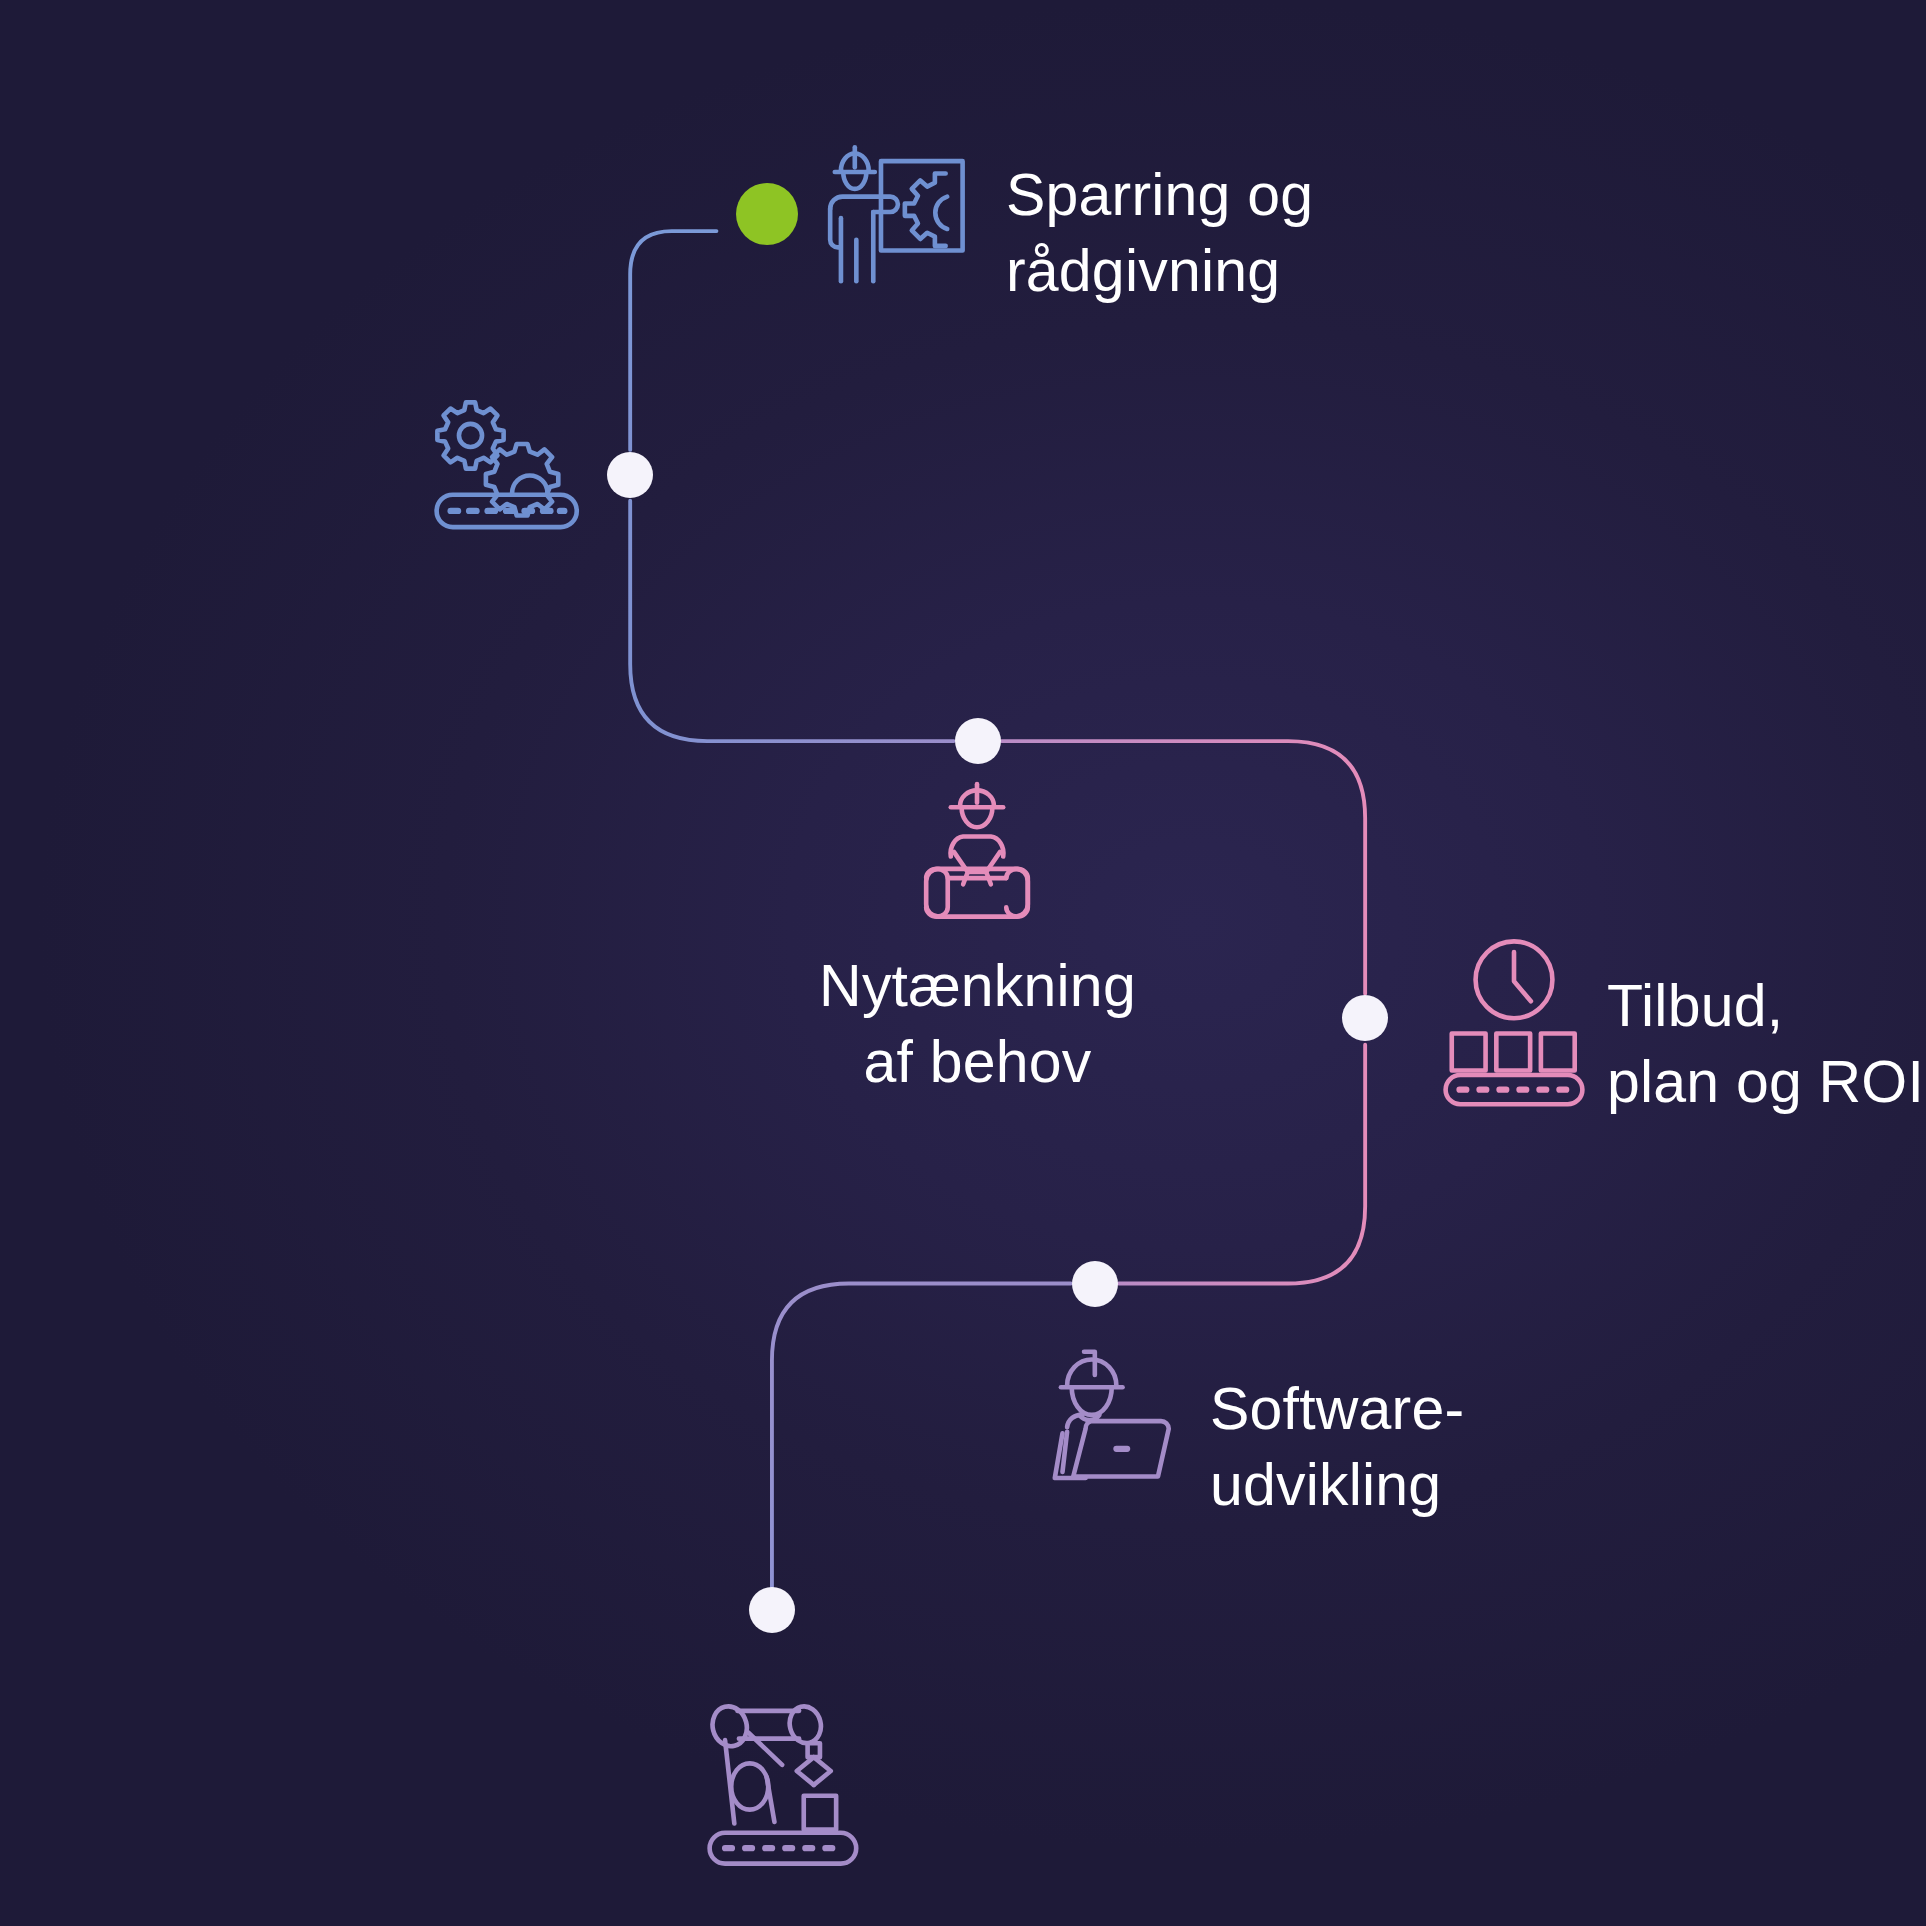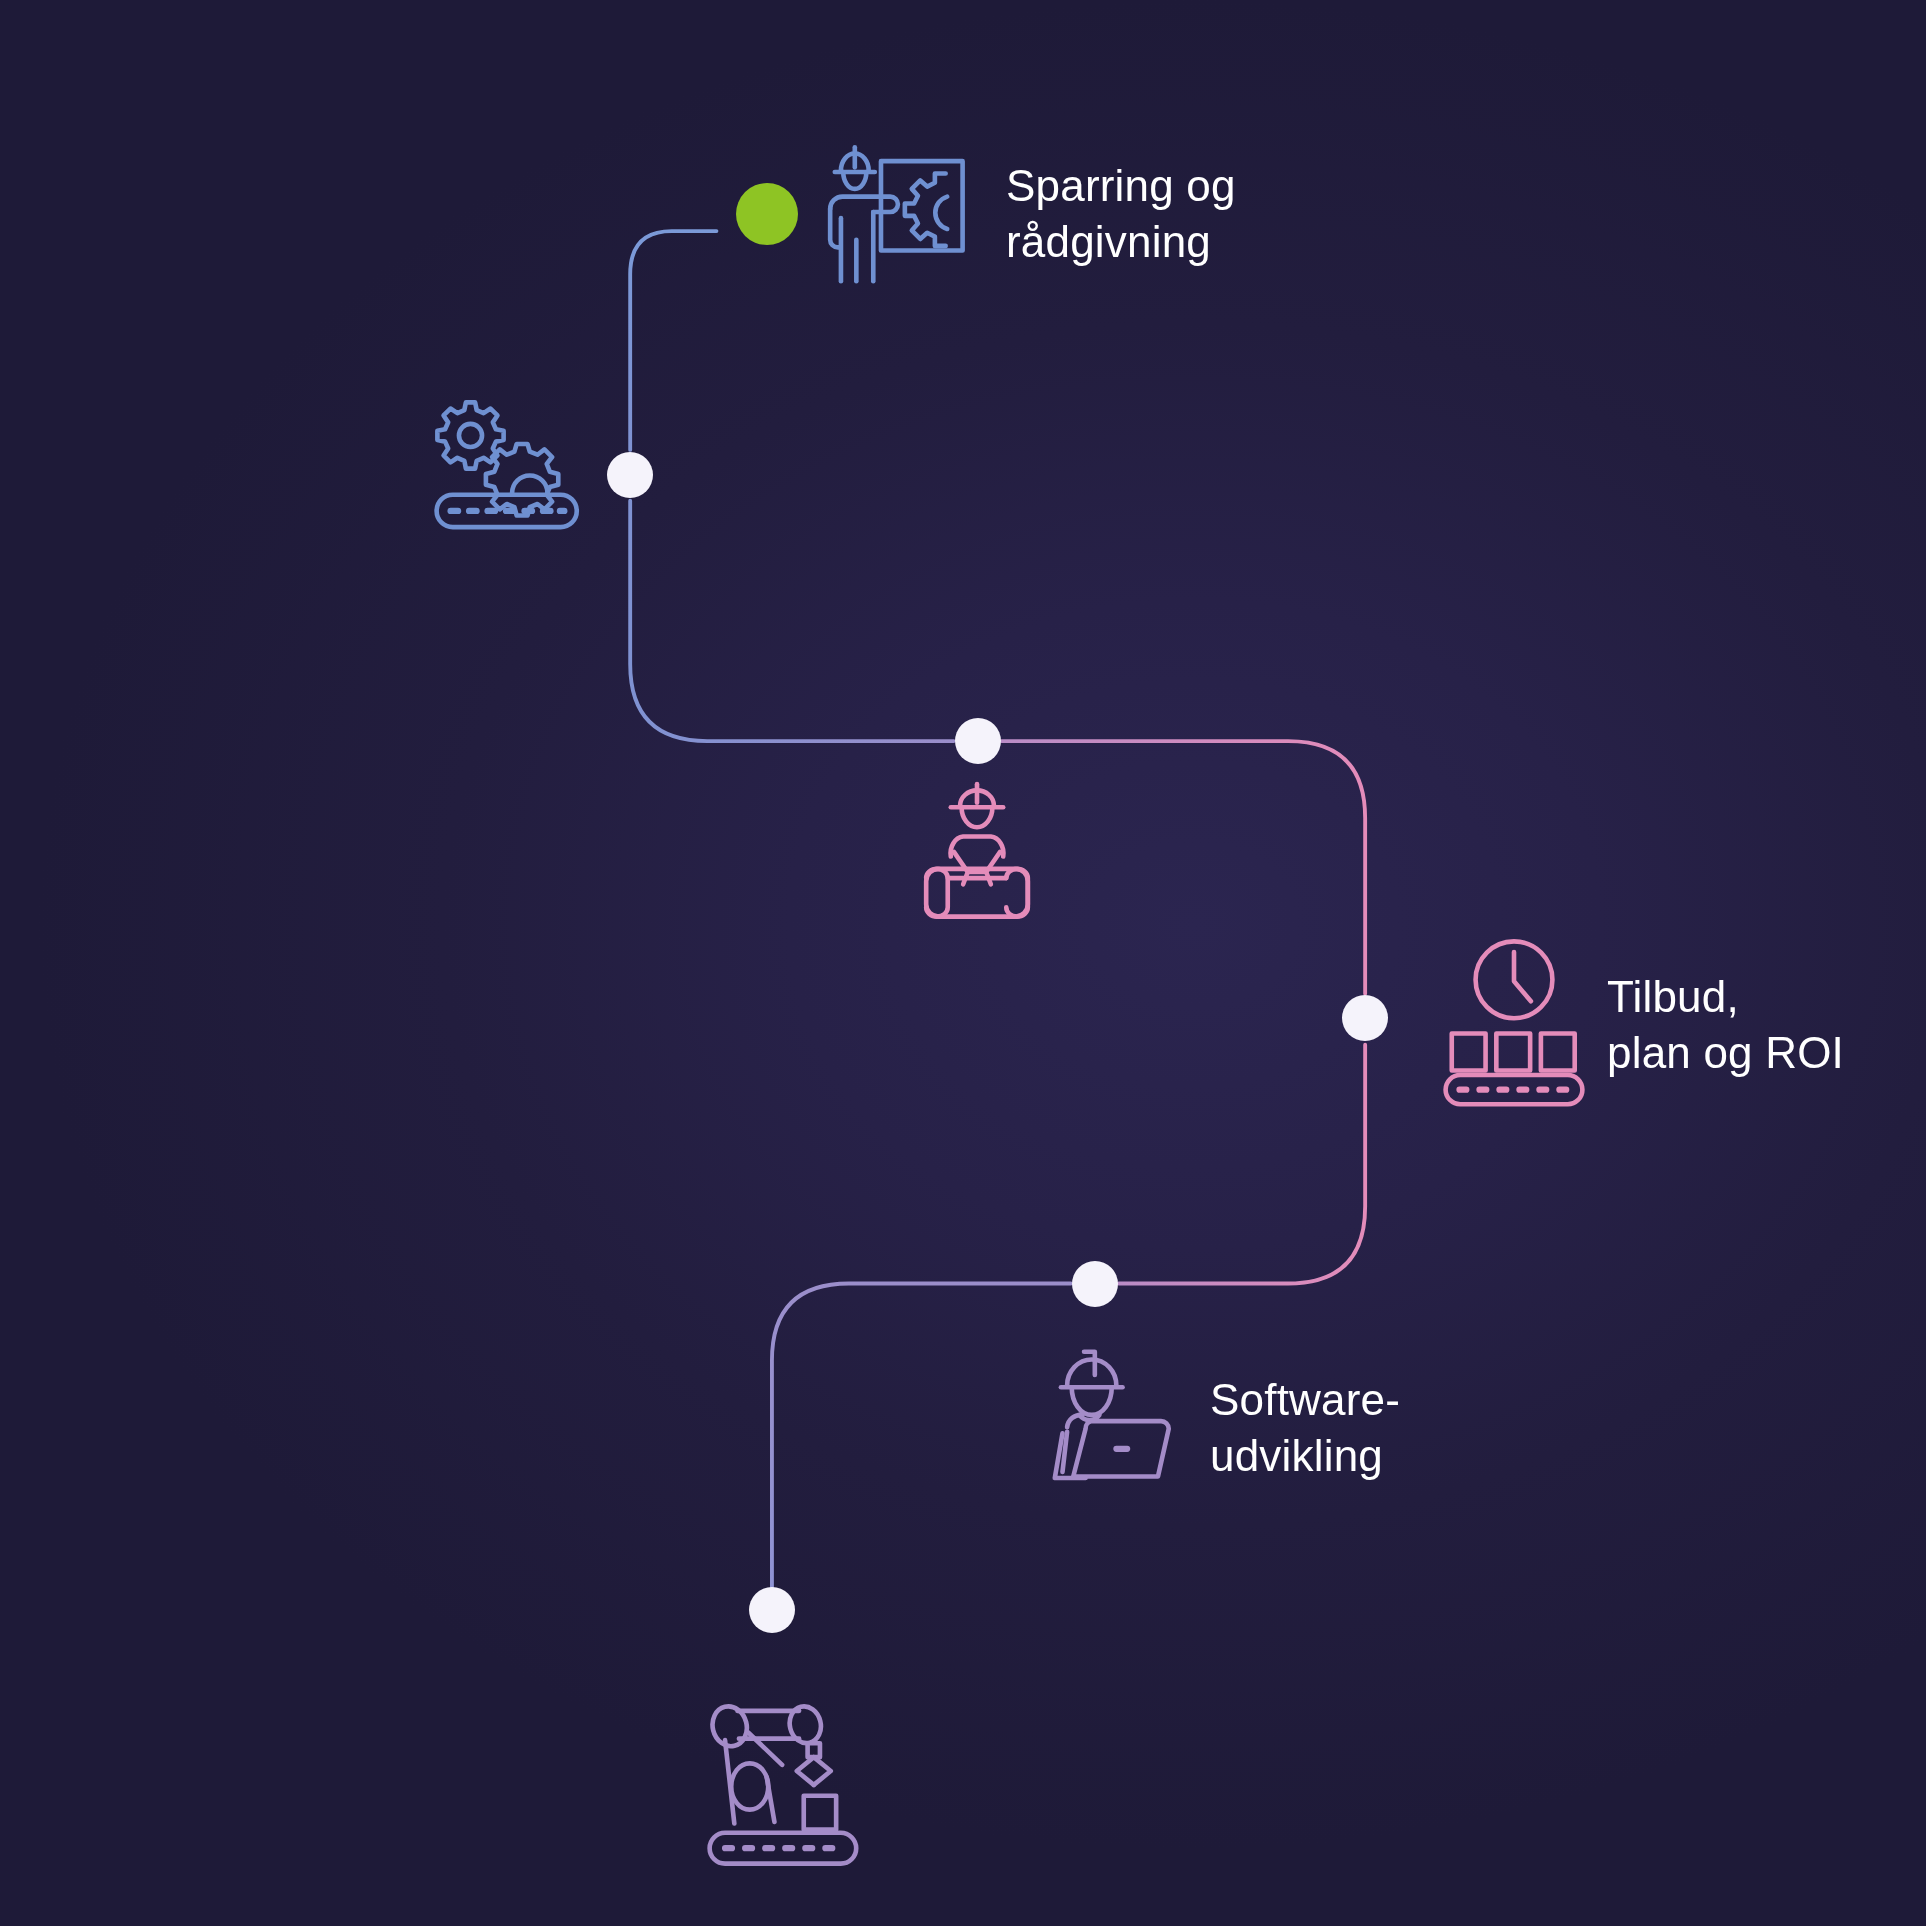--- a/index.html
+++ b/index.html
@@ -19,21 +19,21 @@
   #wires {
     position: absolute;
     inset: 0;
     width: 1926px;
     height: 1926px;
   }
   .node-label {
     position: absolute;
     color: #ffffff;
     font-family: "Liberation Sans", sans-serif;
-    font-size: 44px;
+    font-size: 59px;
     line-height: 1.28;
     font-weight: 400;
     letter-spacing: 0.2px;
     white-space: pre-line;
   }
   .lbl-right { text-align: left; }
   .lbl-left  { text-align: right; }
   .lbl-center{ text-align: center; }
   .icon-box { position: absolute; }
   .dot { position: absolute; border-radius: 50%; }
@@ -133,20 +133,22 @@
       <path d="M66 102 a18 22 0 0 1 16-26 h36 a18 22 0 0 1 16 26"></path>
       <path d="M70 96 l18 26 -6 16"></path>
       <path d="M130 96 l-18 26 6 16"></path>
       <path d="M88 122 h24"></path>
       <rect x="34" y="118" width="132" height="62" rx="16"></rect>
       <path d="M34 130 a14 12 0 0 1 28 0 v38 a14 12 0 0 1 -28 0"></path>
       <path d="M138 130 a14 12 0 0 1 28 0 v38 a14 12 0 0 1 -28 0"></path>
       <path d="M62 130 h76"></path>
     </svg>
   </div>
+  <div class="node-label lbl-center" style="left:785px; top:949px; width:385px;">Nytænkning
+af behov</div>
 
   <div class="icon-box" style="left:1441px; top:932px; width:146px; height:177px;">
     <svg viewBox="0 0 190 230" width="146" height="177" fill="none" stroke="#e48cba" stroke-width="6" stroke-linecap="round" stroke-linejoin="round">
       <circle cx="95" cy="62" r="50"></circle>
       <path d="M95 26 v38 l22 26"></path>
       <rect x="14" y="132" width="44" height="48"></rect>
       <rect x="72" y="132" width="44" height="48"></rect>
       <rect x="130" y="132" width="44" height="48"></rect>
       <rect x="6" y="186" width="178" height="38" rx="19"></rect>
       <path d="M24 205 h9 M50 205 h9 M76 205 h9 M102 205 h9 M128 205 h9 M154 205 h9" stroke-width="8"></path>

